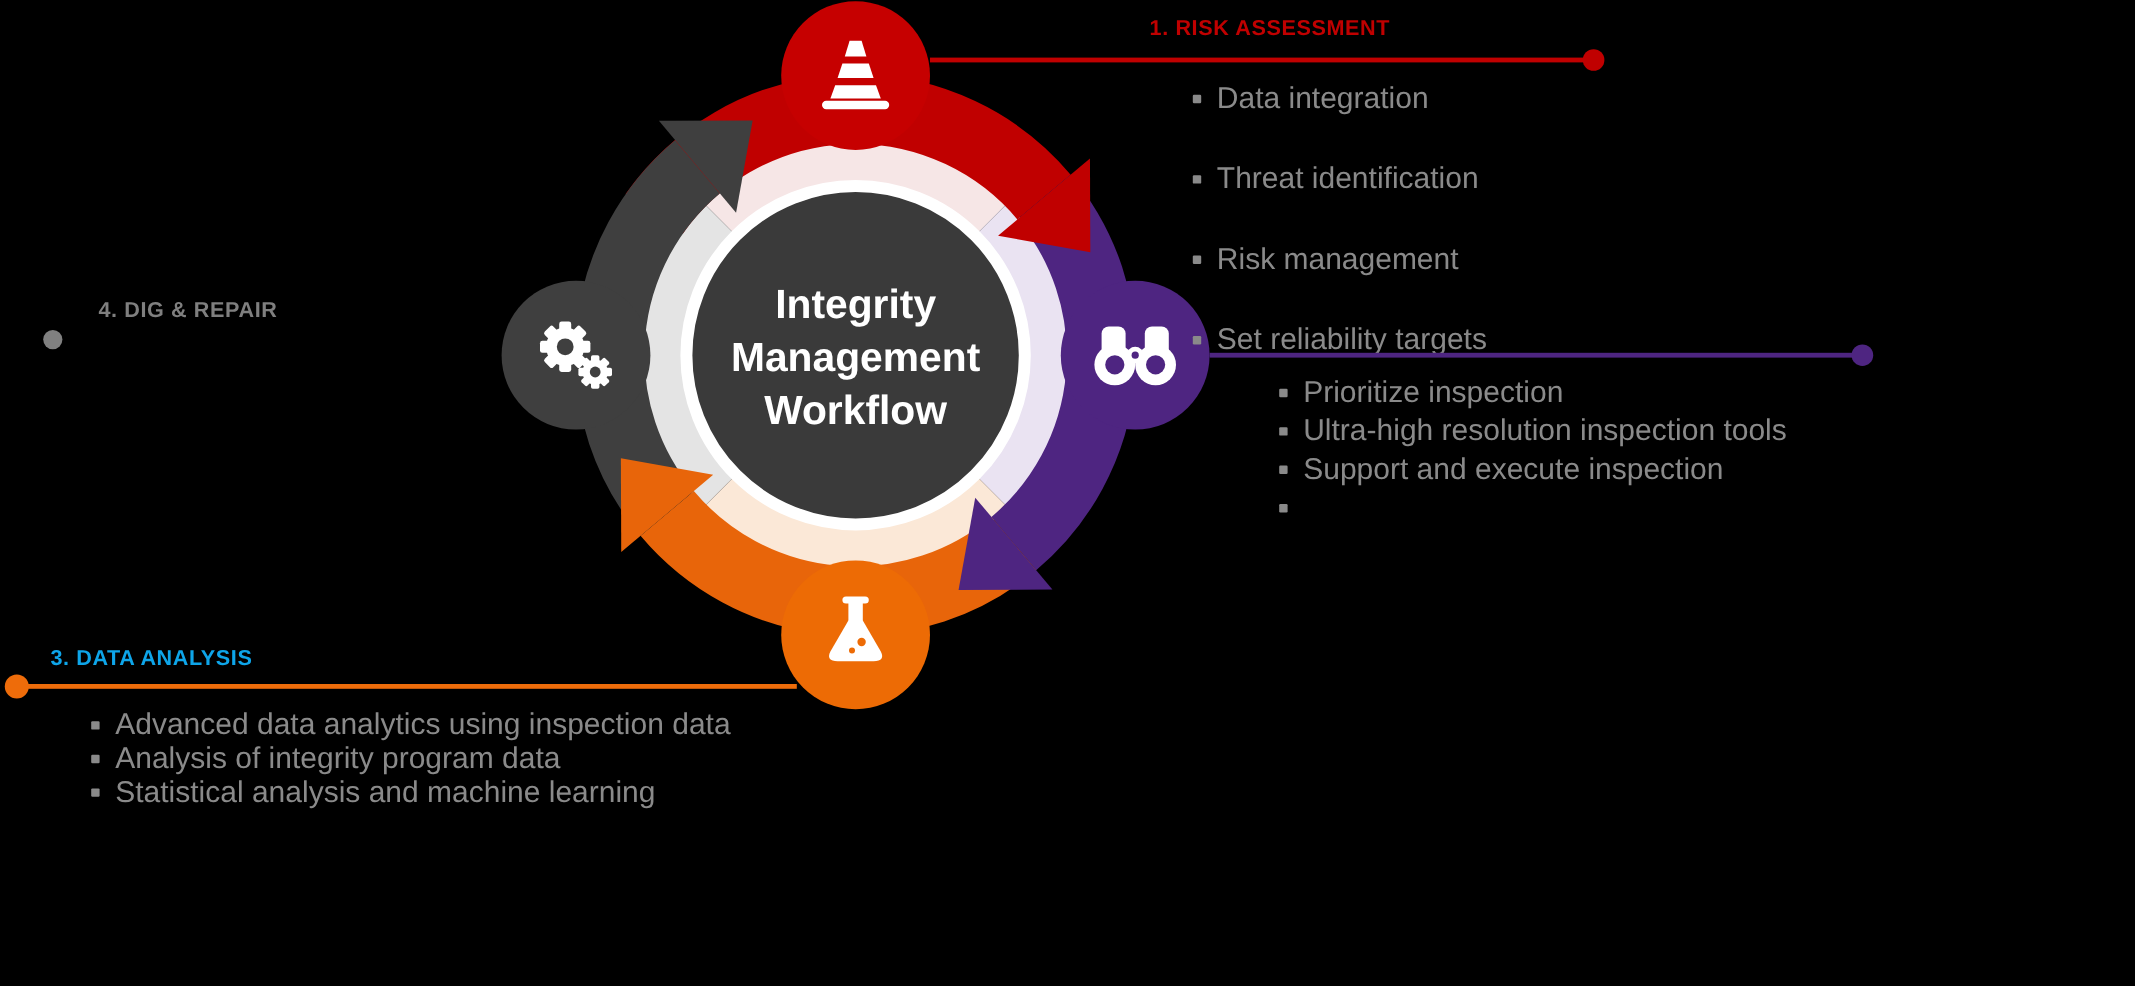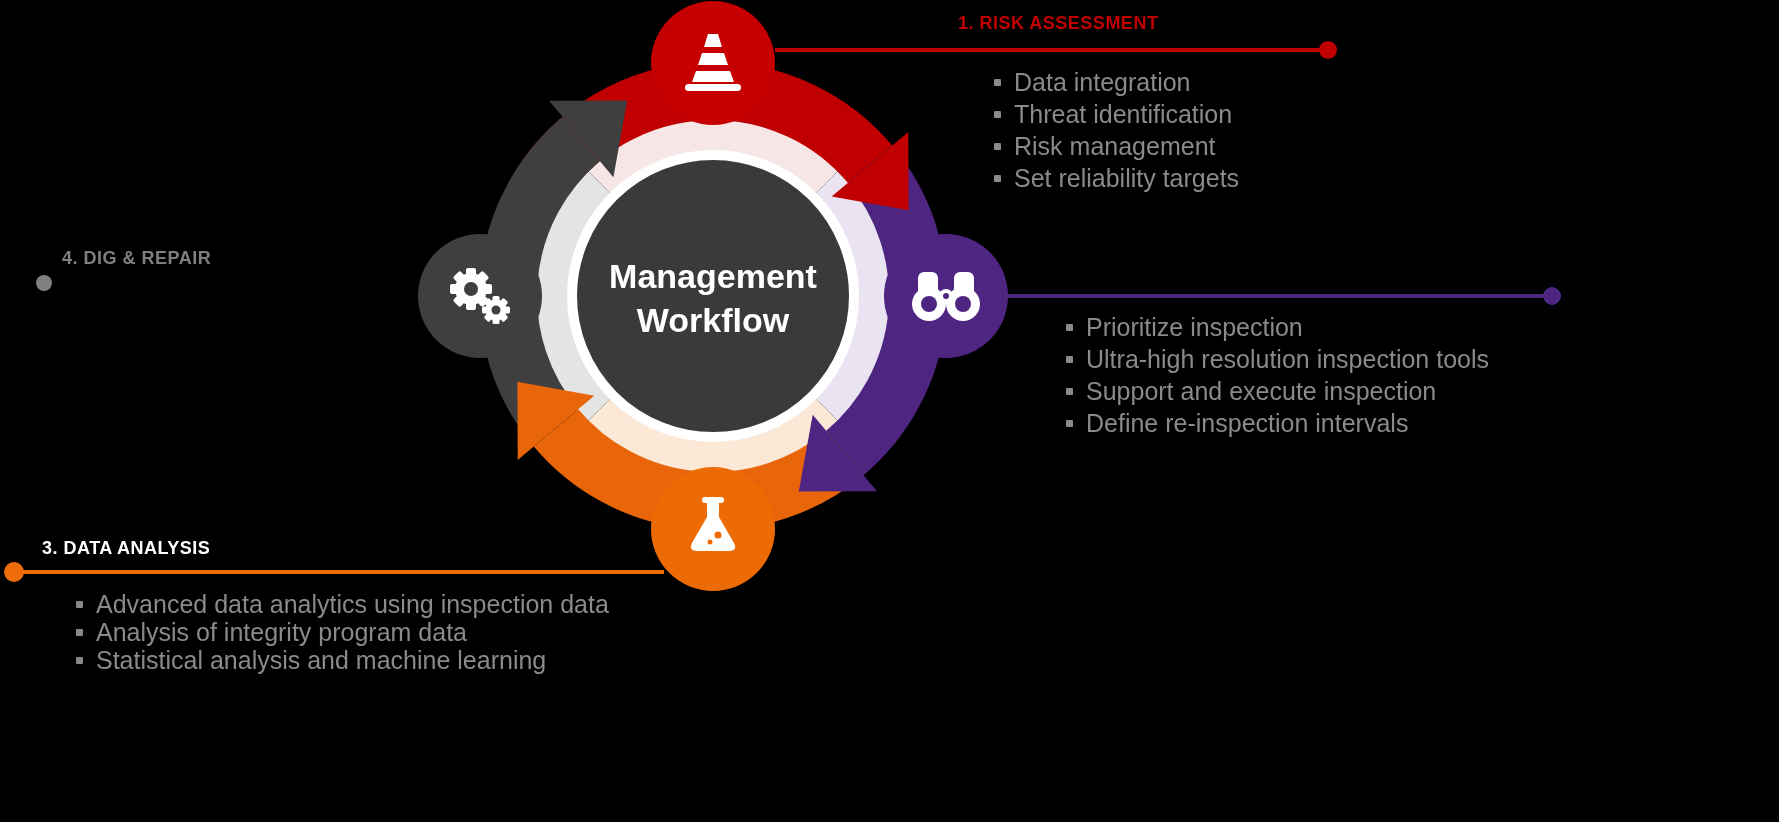--- a/index.html
+++ b/index.html
@@ -9,21 +9,21 @@
   }
   svg.cycle{position:absolute;left:0;top:0;width:1779px;height:822px;}
   .center-label{
     position:absolute;left:573px;top:232px;width:280px;height:132px;
     display:flex;flex-direction:column;justify-content:center;align-items:center;
     color:#ffffff;font-size:34px;font-weight:bold;line-height:44px;text-align:center;
   }
   .heading{position:absolute;font-weight:bold;font-size:18px;letter-spacing:0.5px;white-space:nowrap;}
   .h-red{color:#c00000;}
   .h-purple{color:#5c2d91;}
-  .h-orange{color:#ffffff;}
+  .h-orange{color:#0ea5e9;}
   .h-gray{color:#7f7f7f;}
   .cline{position:absolute;height:4px;}
   .cdot{position:absolute;border-radius:50%;}
   .bullets{position:absolute;display:flex;flex-direction:column;}
   .bullet-row{display:flex;align-items:center;height:32px;}
   .bullets.tight .bullet-row{height:28px;}
   .marker{width:7px;height:7px;background:#8a8a8a;border-radius:1px;margin-right:13px;flex:0 0 auto;}
   .btxt{color:#8a8a8a;font-size:25px;white-space:nowrap;}
 </style>
 </head>
@@ -95,28 +95,29 @@
         <rect x="-14" y="-3.5" width="28" height="7" rx="1.5" transform="rotate(45)"></rect>
         <rect x="-14" y="-3.5" width="28" height="7" rx="1.5" transform="rotate(90)"></rect>
         <rect x="-14" y="-3.5" width="28" height="7" rx="1.5" transform="rotate(135)"></rect>
         <circle r="10.5"></circle>
         <circle r="4.5" fill="#3f3f3f"></circle>
       </g>
     </g>
   </svg>
 
   <div class="center-label">
+    <div>Integrity</div>
     <div>Management</div>
     <div>Workflow</div>
   </div>
 
   <div class="heading h-red" style="left:958px;top:13px;">1. RISK ASSESSMENT</div>
   <div class="cline" style="left:775px;top:48px;width:553px;background:#c00000;"></div>
   <div class="cdot" style="left:1319px;top:41px;width:18px;height:18px;background:#c00000;"></div>
-  <div class="bullets" style="left:994px;top:66px;">
+  <div class="bullets" style="left:994px;top:66px;gap:35px;">
     <div class="bullet-row">
         <span class="marker"></span>
         <span class="btxt">Data integration</span>
       </div>
     <div class="bullet-row">
         <span class="marker"></span>
         <span class="btxt">Threat identification</span>
       </div>
     <div class="bullet-row">
         <span class="marker"></span>
@@ -138,21 +139,20 @@
     <div class="bullet-row">
         <span class="marker"></span>
         <span class="btxt">Ultra-high resolution inspection tools</span>
       </div>
     <div class="bullet-row">
         <span class="marker"></span>
         <span class="btxt">Support and execute inspection</span>
       </div>
     <div class="bullet-row">
         <span class="marker"></span>
-        <span class="btxt">Define re-inspection intervals</span>
       </div>
   </div>
 
   <div class="heading h-orange" style="left:42px;top:538px;">3. DATA ANALYSIS</div>
   <div class="cline" style="left:14px;top:570px;width:650px;background:#ee6c0a;"></div>
   <div class="cdot" style="left:4px;top:562px;width:20px;height:20px;background:#ee6c0a;"></div>
   <div class="bullets tight" style="left:76px;top:590px;">
     <div class="bullet-row">
         <span class="marker"></span>
         <span class="btxt">Advanced data analytics using inspection data</span>
@@ -160,16 +160,16 @@
     <div class="bullet-row">
         <span class="marker"></span>
         <span class="btxt">Analysis of integrity program data</span>
       </div>
     <div class="bullet-row">
         <span class="marker"></span>
         <span class="btxt">Statistical analysis and machine learning</span>
       </div>
   </div>
 
-  <div class="heading h-gray" style="left:62px;top:248px;">4. DIG &amp; REPAIR</div>
+  <div class="heading h-gray" style="left:82px;top:248px;">4. DIG &amp; REPAIR</div>
   <div class="cdot" style="left:36px;top:275px;width:16px;height:16px;background:#808080;"></div>
 
 </div>
 
 </body></html>

